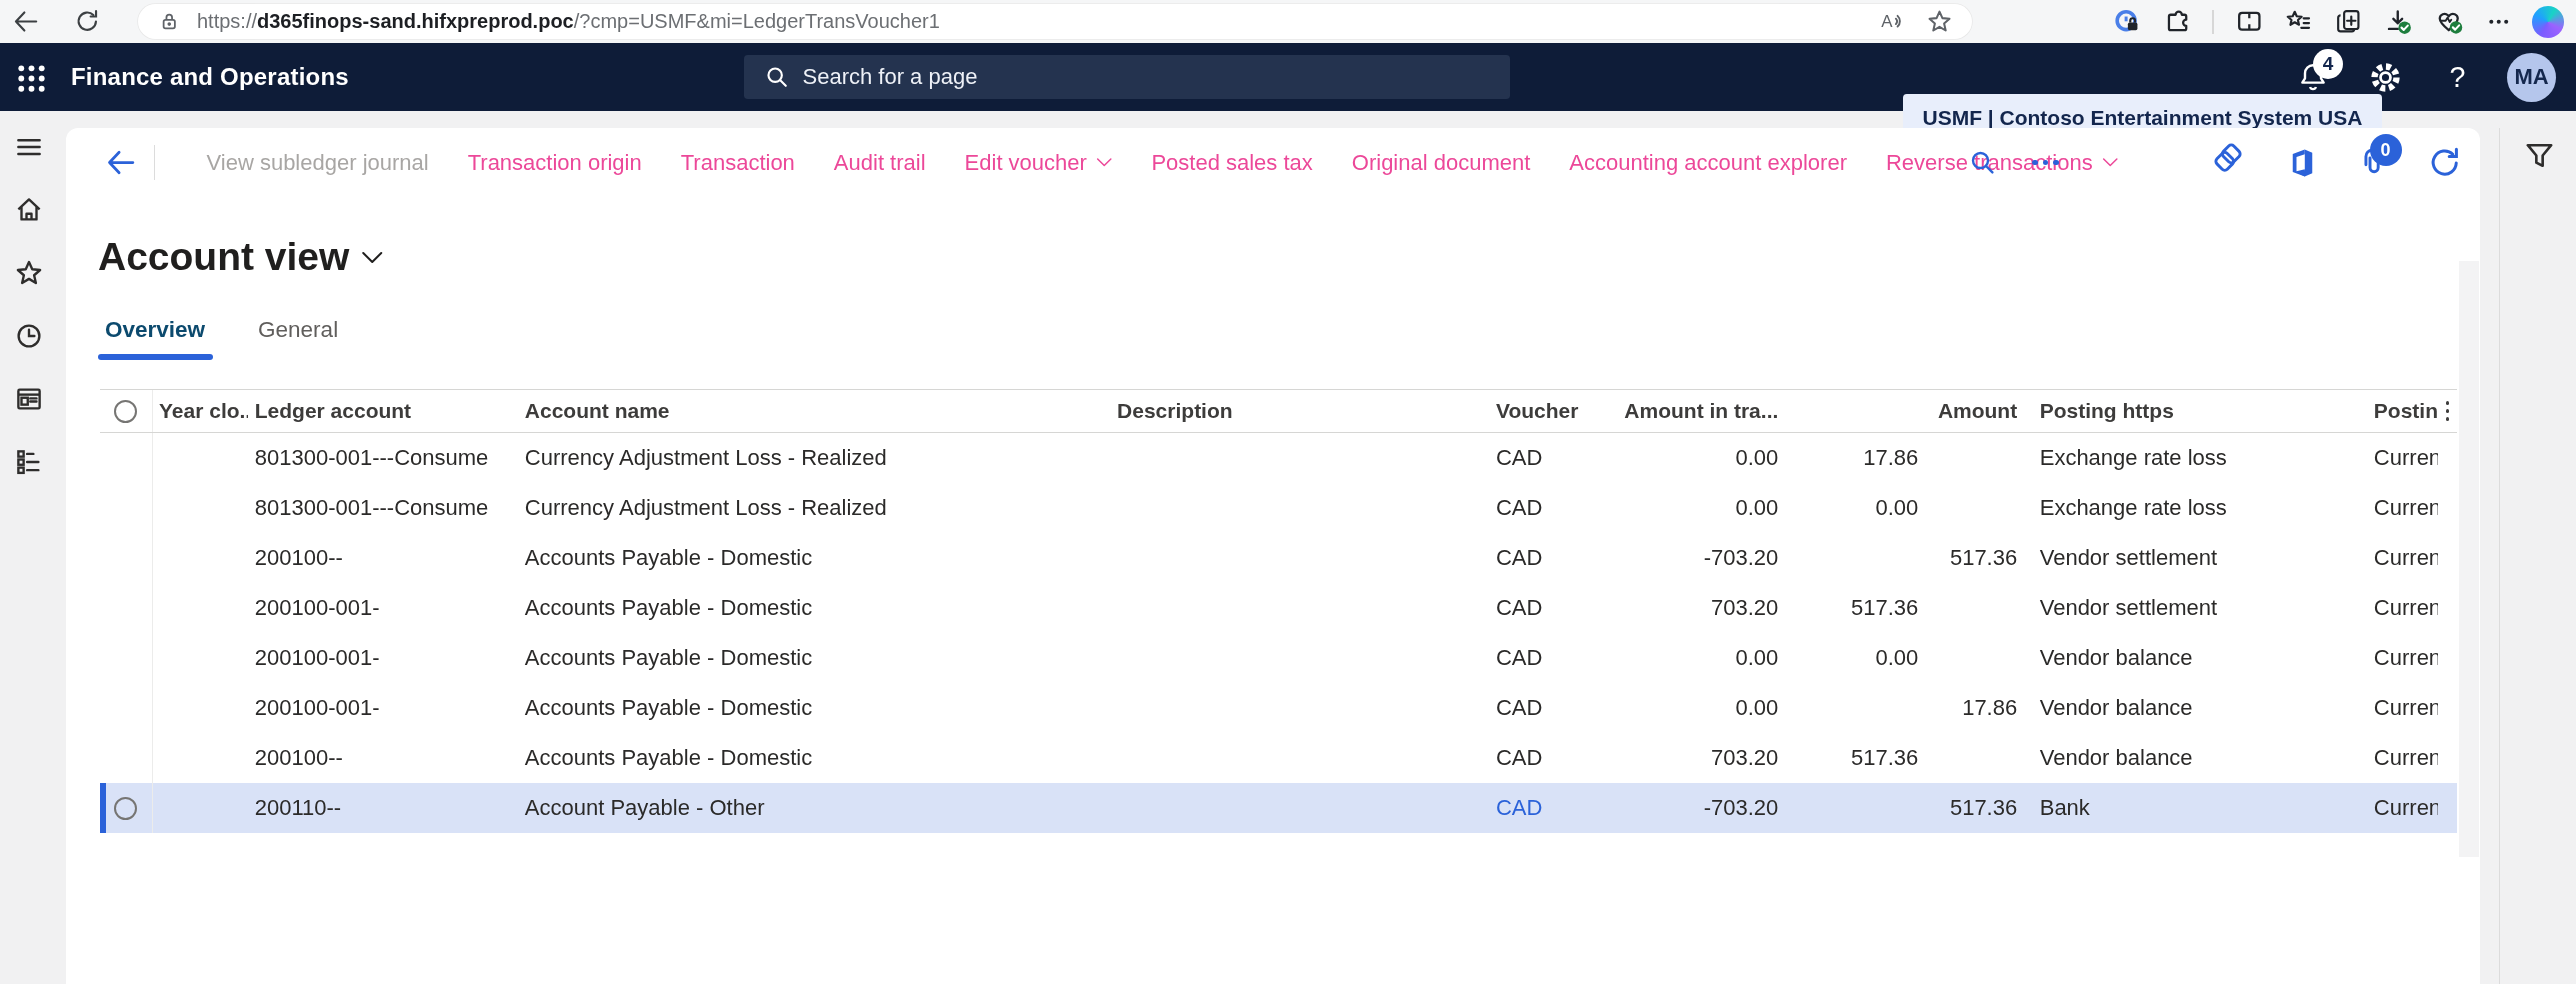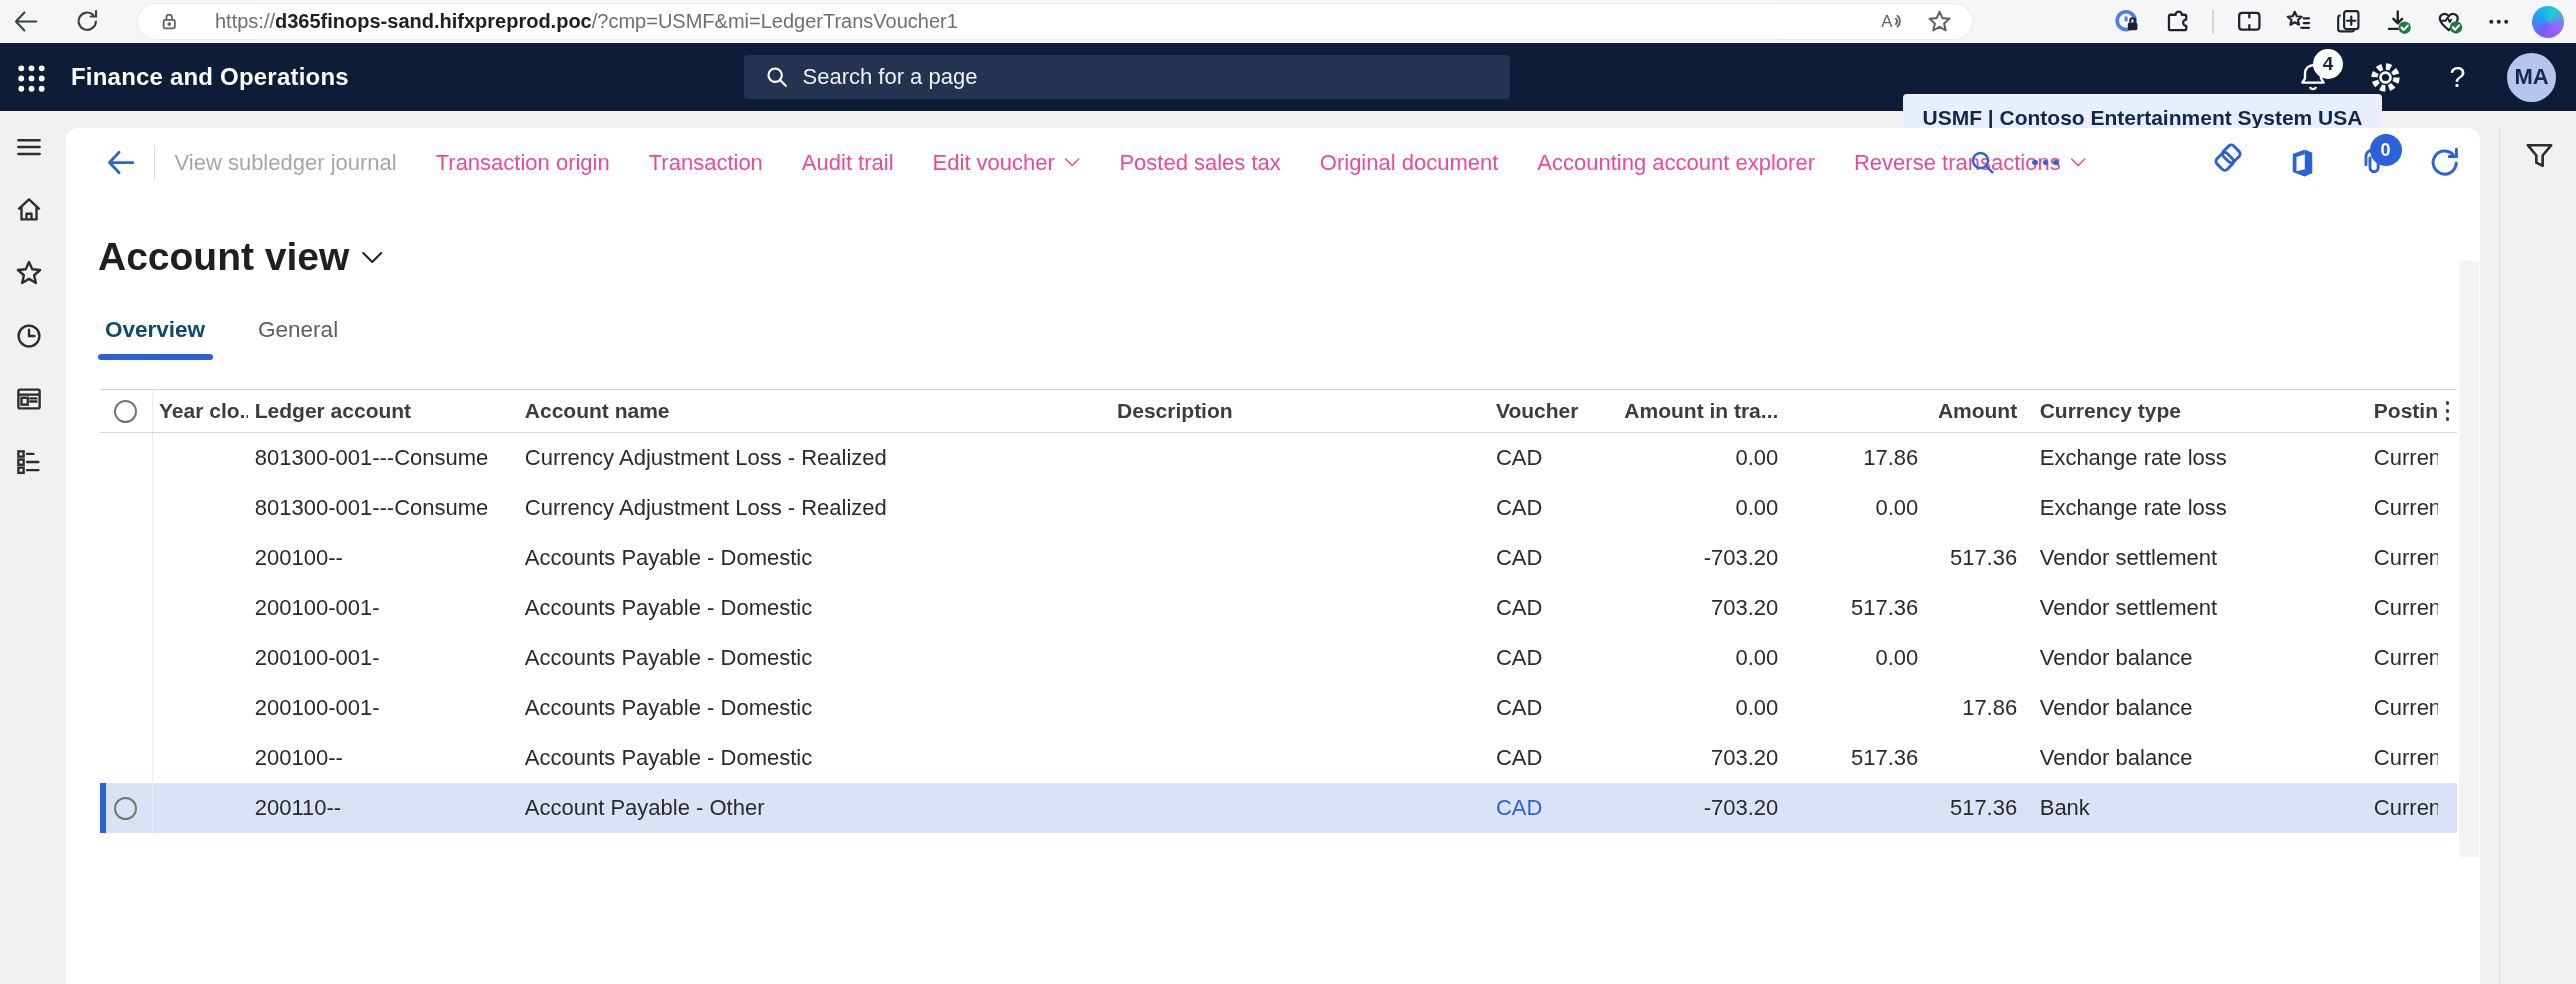--- a/index.html
+++ b/index.html
@@ -46,21 +46,21 @@
   .card { position:absolute; left:66px; top:128px; width:2414px; height:857px; background:#ffffff; border-radius:12px 12px 0 0; }
   .filter-panel { position:absolute; left:2499px; top:128px; width:77px; height:857px; background:#f1f1f2; border-left:1.5px solid #dcdcdc; }
   .funnel { position:absolute; left:21px; top:9px; width:36px; height:36px; display:flex; align-items:center; justify-content:center; cursor:pointer; }
 
   
   .action-bar { position:absolute; left:0; top:0; width:2414px; height:69px; display:flex; align-items:center; }
   .ab-back { margin-left:35px; width:39px; height:39px; display:flex; align-items:center; justify-content:center; cursor:pointer; }
   .ab-sep { width:1.5px; height:35px; background:#dcdcdc; margin:0 19.5px 0 13.5px; }
   #action-items { display:flex; align-items:center; gap:39px; }
   .ab-item { font-size:22px; color:#ec4899; display:flex; align-items:center; gap:9px; cursor:pointer; white-space:nowrap; }
-  .ab-item.disabled { color:#a8a6a4; cursor:default; }
+  .ab-item.disabled { color:#a8a6a4; cursor:default;margin-left:32px; }
   .ab-search { position:absolute; left:1895px; width:42px; height:42px; display:flex; align-items:center; justify-content:center; cursor:pointer; }
   .ab-more { position:absolute; left:1957px; width:45px; height:42px; display:flex; align-items:center; justify-content:center; gap:5.3px; cursor:pointer; }
   .ab-more i { width:5.3px; height:5.3px; border-radius:50%; background:#2b62d9; }
   .ab-right { position:absolute; left:2140px; display:flex; align-items:center; gap:27px; }
   .ab-right .ab-ric { width:45px; height:45px; display:flex; align-items:center; justify-content:center; cursor:pointer; position:relative; }
   .clip-badge { position:absolute; top:-6px; left:19.5px; width:32px; height:32px; border-radius:50%; background:#2b62d9;
                 color:#fff; font-size:18px; font-weight:700; display:flex; align-items:center; justify-content:center; }
 
   
   .crumb-row { position:absolute; left:35px; top:77px; display:flex; align-items:center; font-size:22px; color:#242321; }
@@ -103,21 +103,21 @@
           <path d="M19.5 12 A7.7 7.7 0 1 1 17.2 6.2"></path>
           <path d="M19.6 2.8 V7.6 H14.8"></path>
         </svg>
     </div>
     <div class="url-pill">
       <svg width="22.5" height="22.5" viewBox="0 0 24 24" fill="none" stroke="#5f6368" stroke-width="1.9">
           <rect x="6" y="10.5" width="12" height="9" rx="2"></rect>
           <path d="M9 10.5 V8 a3 3 0 0 1 6 0 v2.5"></path>
           <circle cx="12" cy="15" r="1" fill="#5f6368"></circle>
         </svg>
-      <span class="url-text" style="margin-left:35px"><span>https://</span><b>d365finops-sand.hifxpreprod.poc</b><span>/?cmp=USMF&amp;mi=LedgerTransVoucher1</span></span>
+      <span class="url-text" style="margin-left:17px"><span>https://</span><b>d365finops-sand.hifxpreprod.poc</b><span>/?cmp=USMF&amp;mi=LedgerTransVoucher1</span></span>
       <span class="pill-right">
         <svg width="27" height="27" viewBox="0 0 24 24">
             <text x="2" y="17" font-size="15" fill="#5f6368" font-family="Liberation Sans, sans-serif">A</text>
             <path d="M16.5 7 a6.5 6.5 0 0 1 0 9.5 M15 9.5 a3.5 3.5 0 0 1 0 4.8" fill="none" stroke="#5f6368" stroke-width="1.7" stroke-linecap="round"></path>
           </svg>
         <svg width="27" height="27" viewBox="0 0 24 24" fill="none" stroke="#5f6368" stroke-width="1.8" stroke-linejoin="round">
             <path d="M12 3.2 l2.6 5.8 6.3 .6 -4.8 4.2 1.4 6.2 -5.5 -3.3 -5.5 3.3 1.4 -6.2 -4.8 -4.2 6.3 -.6 z"></path>
           </svg>
       </span>
     </div>
@@ -377,21 +377,21 @@
             <span class="radio"></span>
           </div>
           <div class="g-cell cell-year-closed" style="width: 95px; padding-left: 6px;">Year clo...</div>
           <div class="g-cell cell-ledger-account" style="width: 271px; padding-left: 6.8px;">Ledger account</div>
           <div class="g-cell cell-account-name" style="width: 594px; padding-left: 6px;">Account name</div>
           <div class="g-cell cell-description" style="width: 373px; padding-left: 4.5px;">Description</div>
           <div class="g-cell cell-currency" style="width: 101px; padding-left: 10.5px;">Voucher</div>
           <div class="g-cell ar cell-amount-in_transaction" style="width: 192px;">Amount in tra...</div>
           <div class="g-cell ar cell-amount-secondary" style="width: 140px;"></div>
           <div class="g-cell ar cell-amount" style="width: 99px;">Amount</div>
-          <div class="g-cell cell-posting-type" style="width: 350px; padding-left: 22.5px;">Currency type</div>
+          <div class="g-cell cell-posting-type" style="width: 350px; padding-left: 22.5px;">Posting https</div>
           <div class="g-cell cell-posting-layer" style="width: 71px; padding-left: 6.8px;">Posting</div>
           <div class="g-cell cell--opts" style="width: 19px;">
             <span class="col-opts">
               <i></i>
               <i></i>
               <i></i>
             </span>
           </div>
         </div>
       <div id="grid-body">

